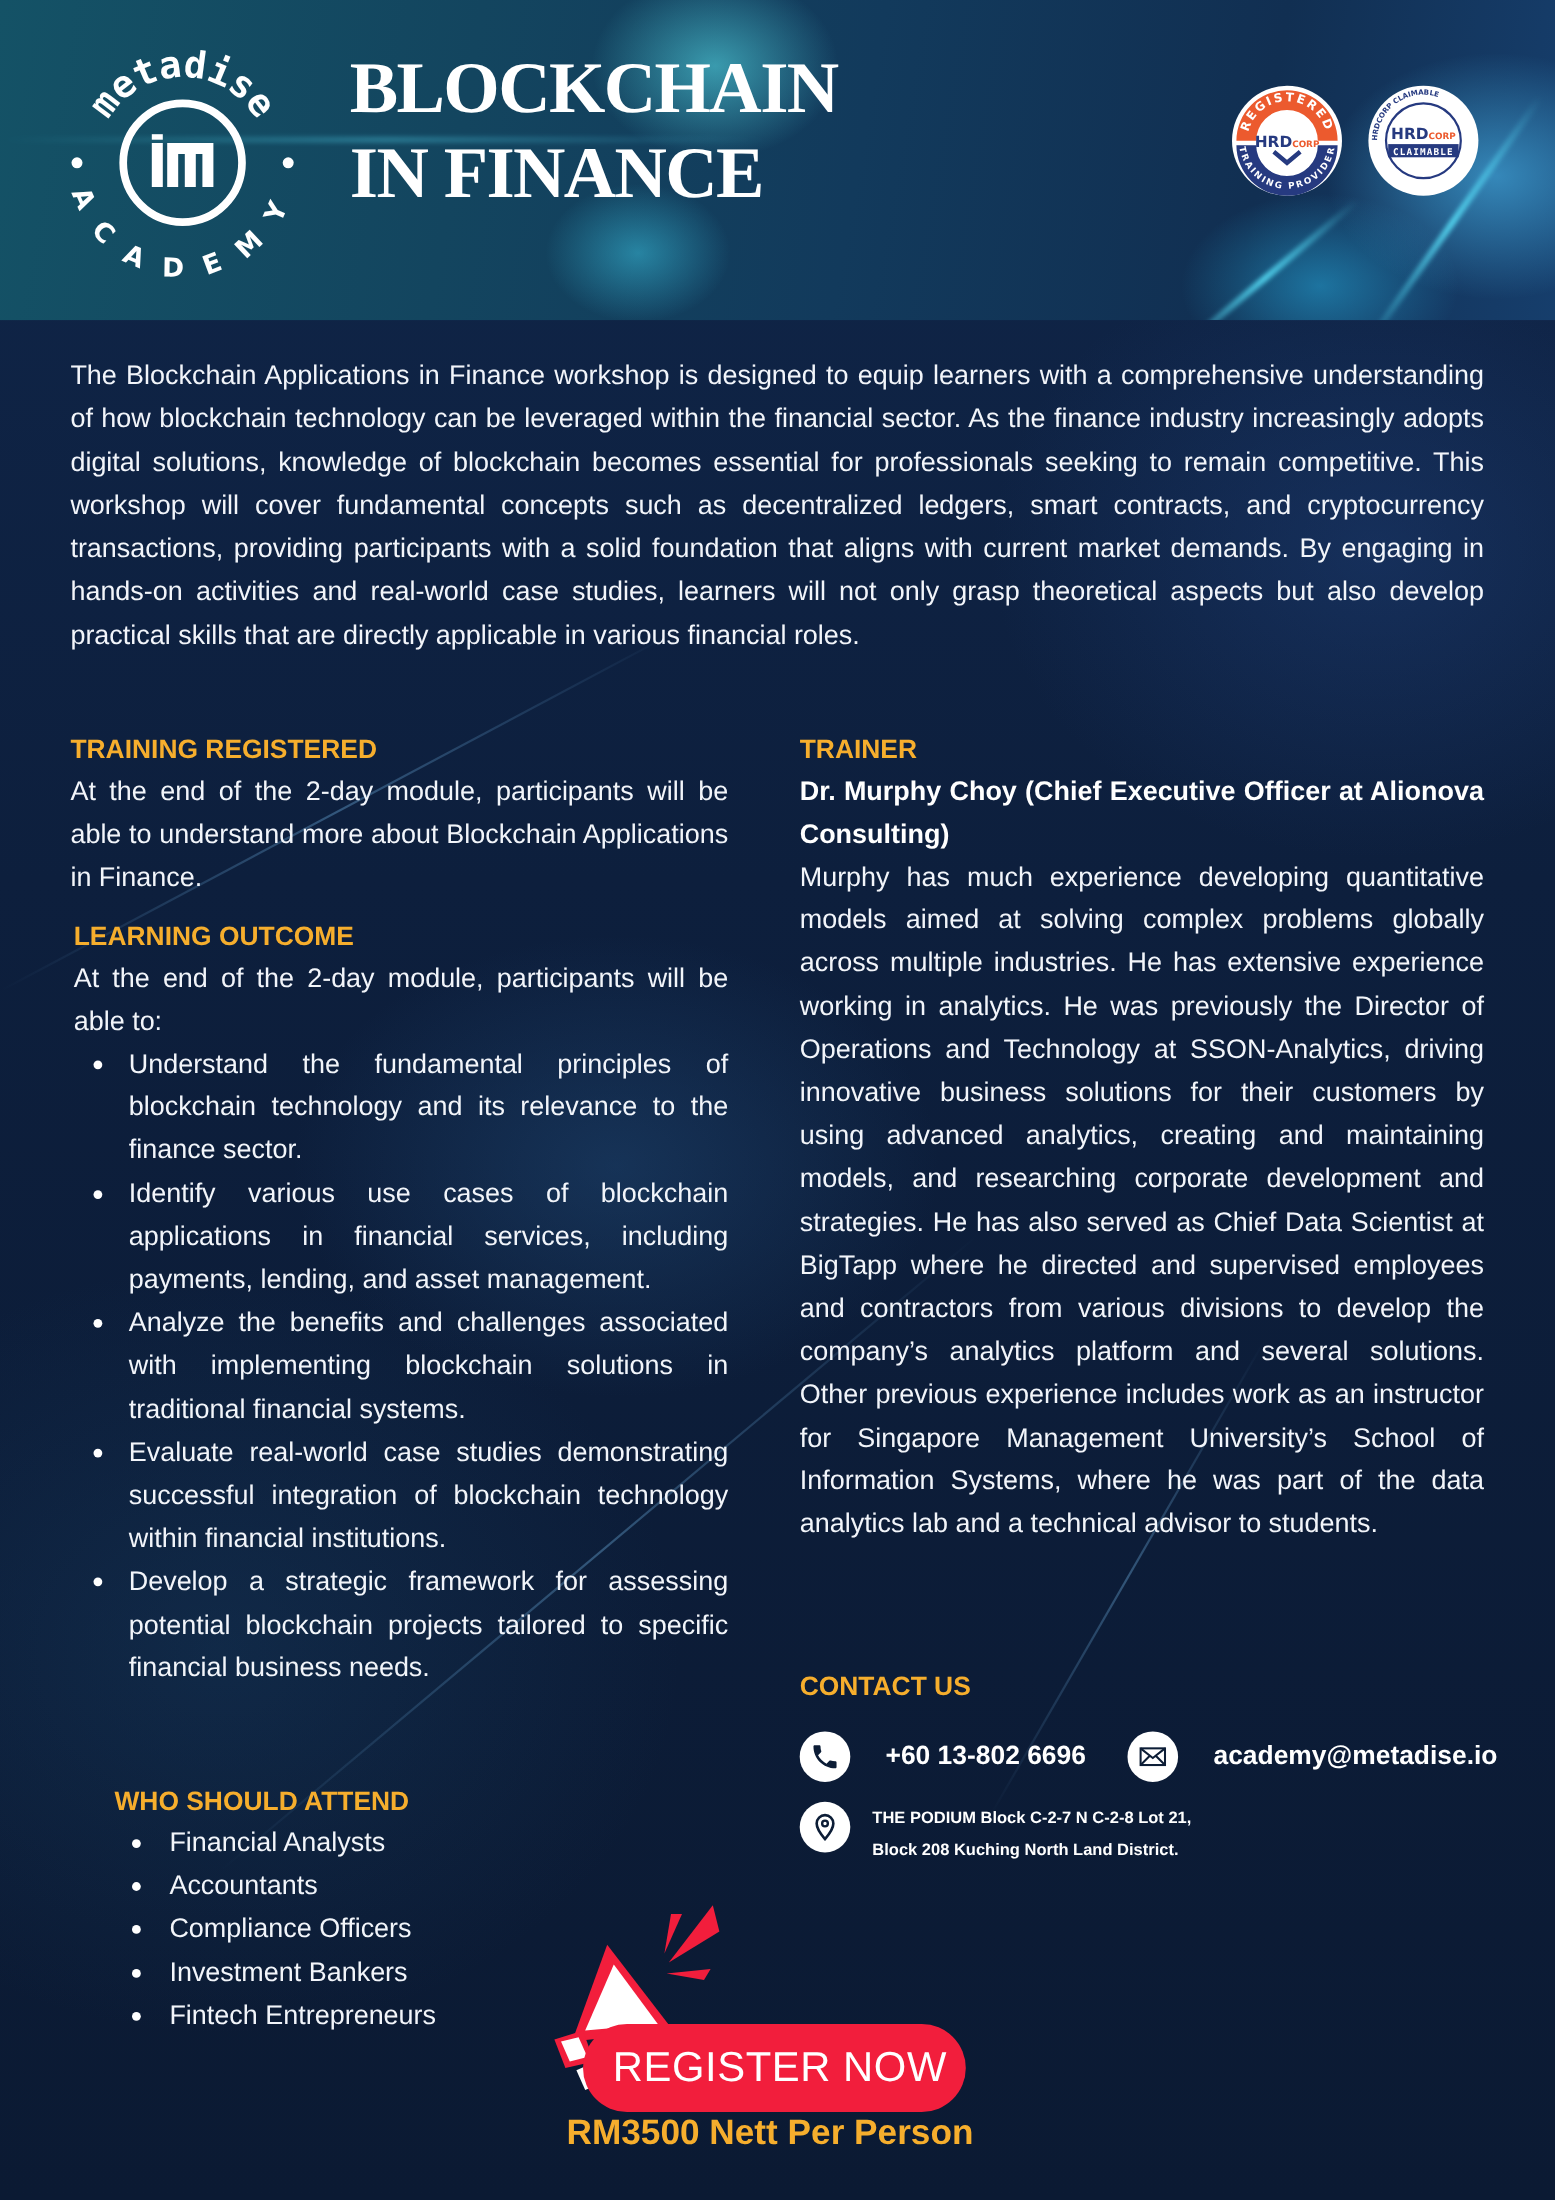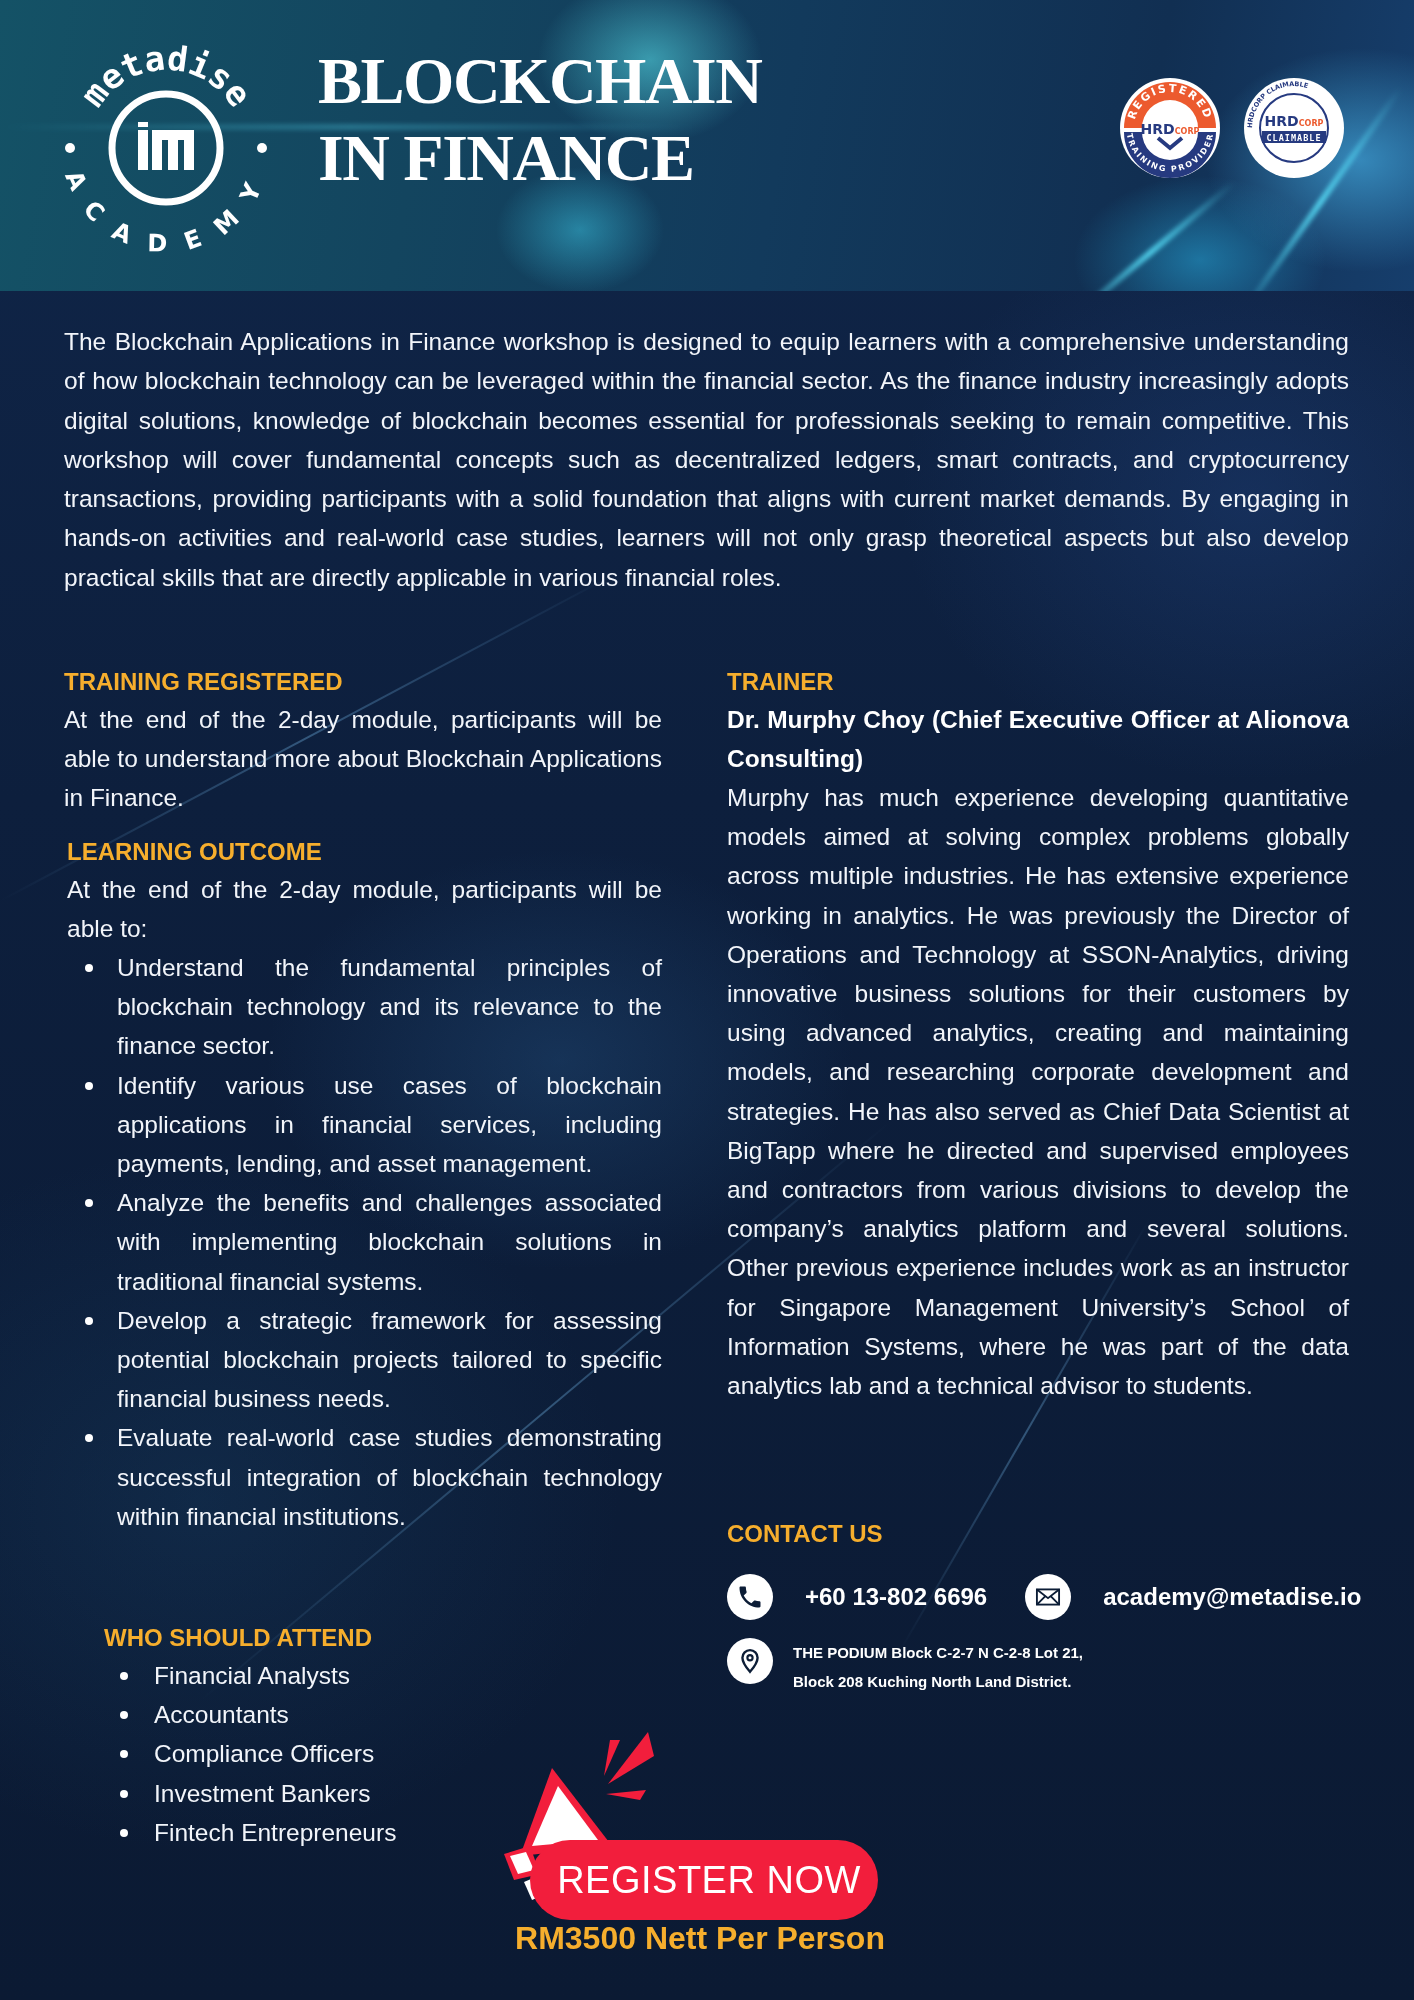--- a/index.html
+++ b/index.html
@@ -182,22 +182,22 @@
     <h2 class="section-title">TRAINING REGISTERED</h2>
     <p class="body-text">At the end of the 2-day module, participants will be able to understand more about Blockchain Applications in Finance.</p>
   </div>
   <div style="margin-top:16px;margin-left:3px;">
     <h2 class="section-title">LEARNING OUTCOME</h2>
     <p class="body-text">At the end of the 2-day module, participants will be able to:</p>
     <ul class="bullets">
       <li>Understand the fundamental principles of blockchain technology and its relevance to the finance sector.</li>
       <li>Identify various use cases of blockchain applications in financial services, including payments, lending, and asset management.</li>
       <li>Analyze the benefits and challenges associated with implementing blockchain solutions in traditional financial systems.</li>
+      <li>Evaluate real-world case studies demonstrating successful integration of blockchain technology within financial institutions.</li>
       <li>Develop a strategic framework for assessing potential blockchain projects tailored to specific financial business needs.</li>
-      <li>Evaluate real-world case studies demonstrating successful integration of blockchain technology within financial institutions.</li>
     </ul>
   </div>
 </section>
 
 <section class="attend">
   <h2 class="section-title">WHO SHOULD ATTEND</h2>
   <ul class="bullets">
     <li>Financial Analysts</li>
     <li>Accountants</li>
     <li>Compliance Officers</li>

